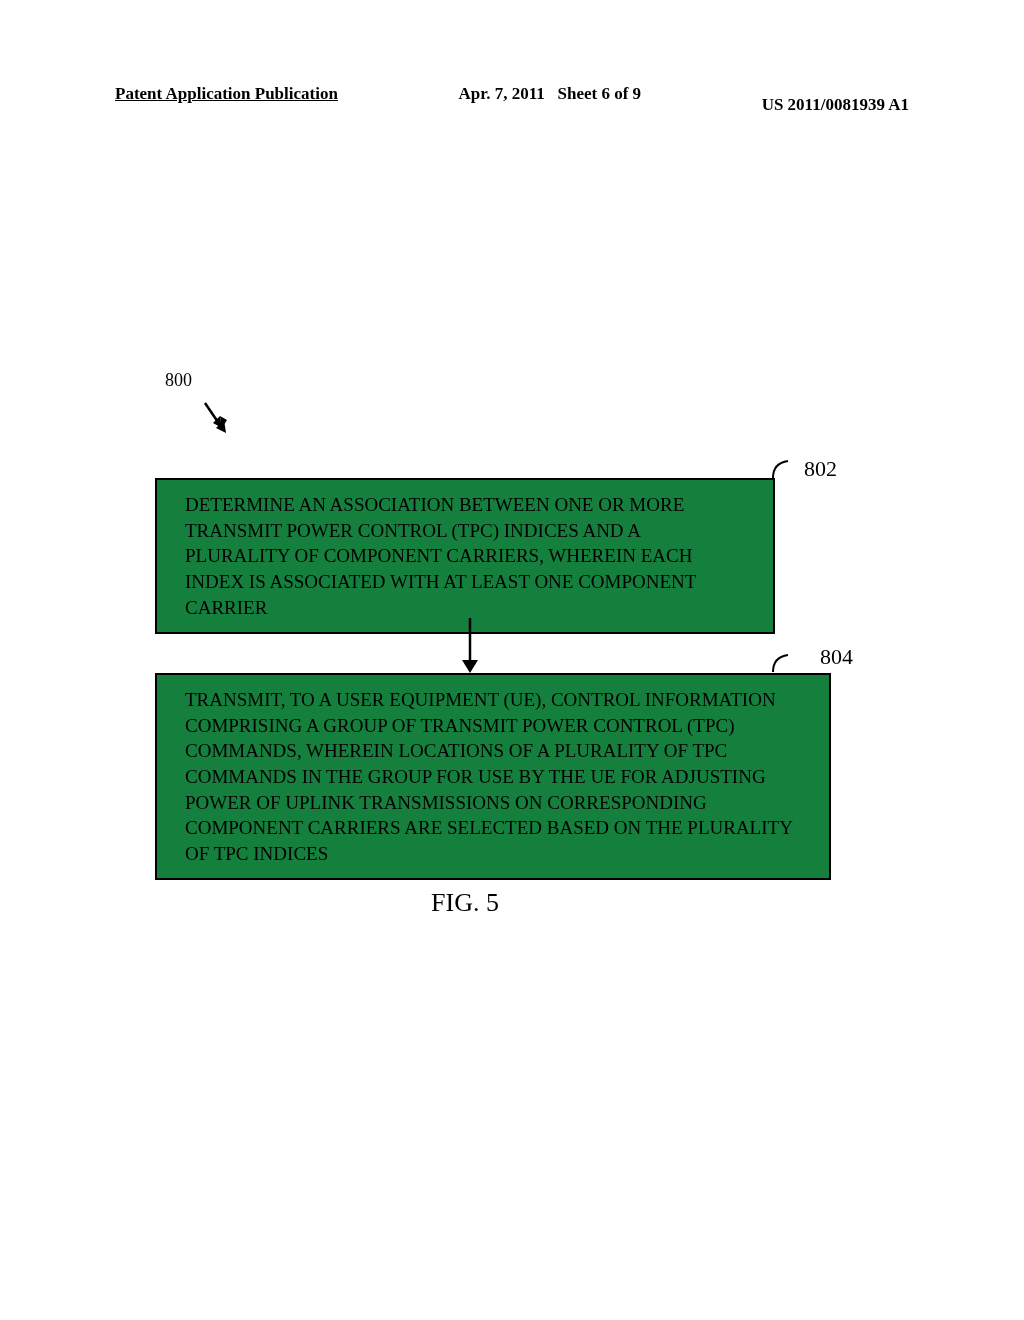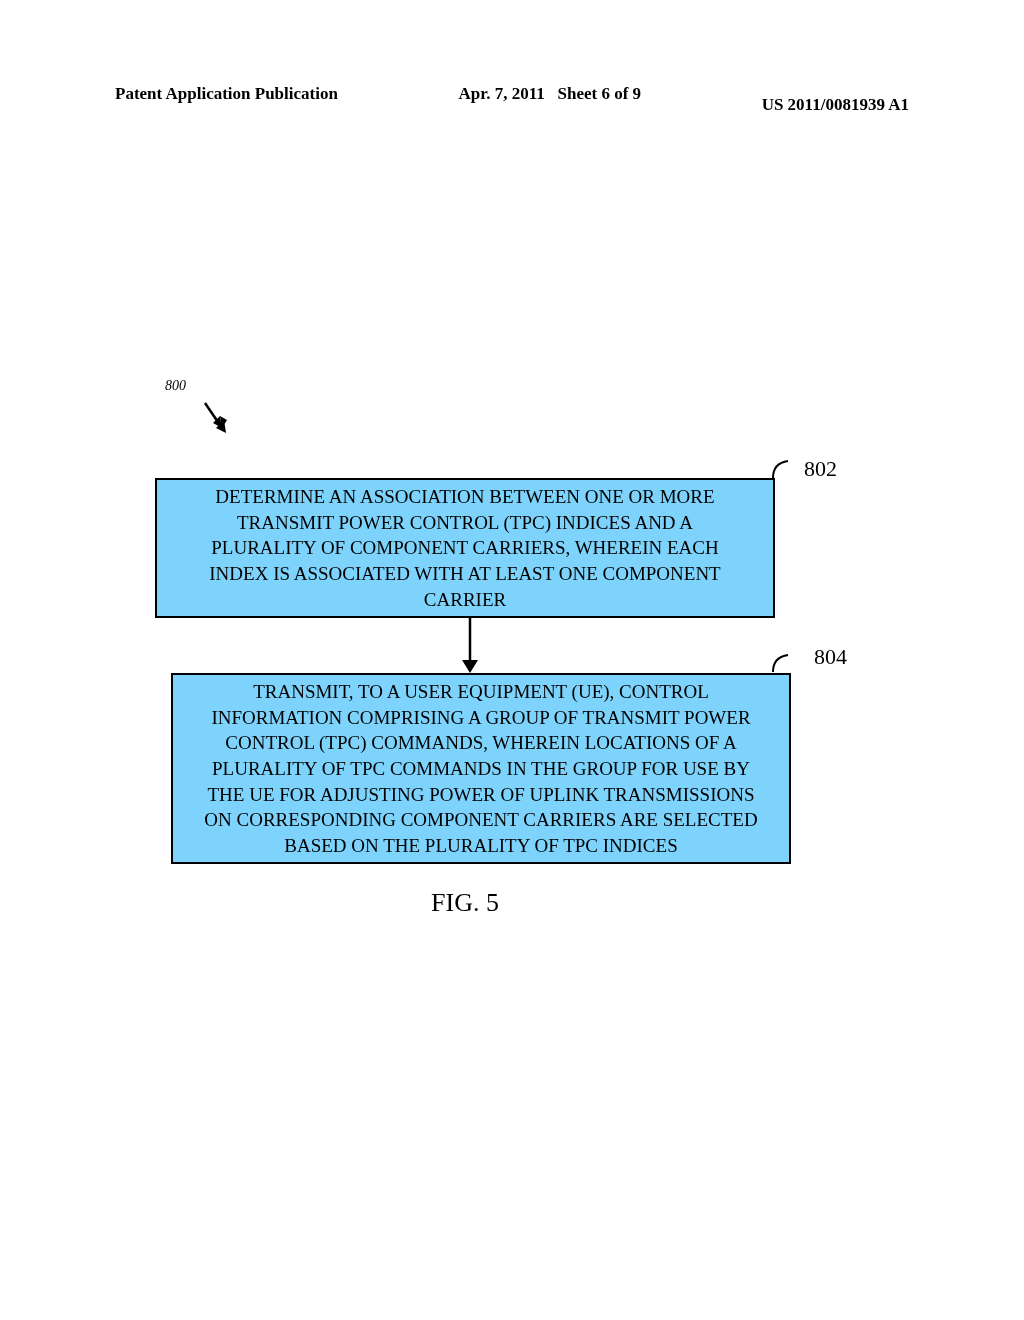--- a/index.html
+++ b/index.html
@@ -23,93 +23,92 @@
       padding: 0 115px;
     }
     .header-row {
       display: flex;
       justify-content: space-between;
       font-size: 17px;
       font-weight: bold;
     }
     .header-left {
       text-align: left;
+      text-decoration: underline;
     }
     .header-center {
       text-align: center;
     }
     .header-right {
       text-align: right;
       margin-top: 11px;
     }
     .diagram-container {
       position: absolute;
       top: 370px;
       left: 155px;
       width: 700px;
     }
     .ref-800 {
       position: absolute;
-      top: 8px;
+      top: 0;
       left: 10px;
-      font-size: 14px;
-      font-style: italic;
+      font-size: 18px;
     }
     .arrow-800 {
       position: absolute;
       top: 30px;
       left: 47px;
     }
     .ref-802 {
       position: absolute;
       top: 80px;
       right: 18px;
       font-size: 22px;
       margin-top: 6px;
     }
     .hook-802 {
       position: absolute;
       top: 88px;
       right: 60px;
     }
     .box {
       border: 2.5px solid black;
-      padding: 4px 28px;
-      text-align: center;
+      padding: 12px 28px;
       font-size: 19px;
       line-height: 1.35;
-      background: #7dd3fc;
+      background: #15803d;
     }
     .box-802 {
       position: absolute;
       top: 108px;
       left: 0;
       width: 620px;
     }
     .connector-arrow {
       position: absolute;
       top: 248px;
       left: 305px;
     }
     .ref-804 {
       position: absolute;
       top: 274px;
-      right: 8px;
+      right: 2px;
       font-size: 22px;
     }
     .hook-804 {
       position: absolute;
       top: 282px;
       right: 60px;
     }
     .box-804 {
       position: absolute;
       top: 303px;
-      left: 16px;
-      width: 620px;
+      left: 0;
+      width: 676px;
     }
     .figure-label {
       position: absolute;
       top: 518px;
       left: 0;
       width: 620px;
       text-align: center;
       font-size: 26px;
     }
   </style>

